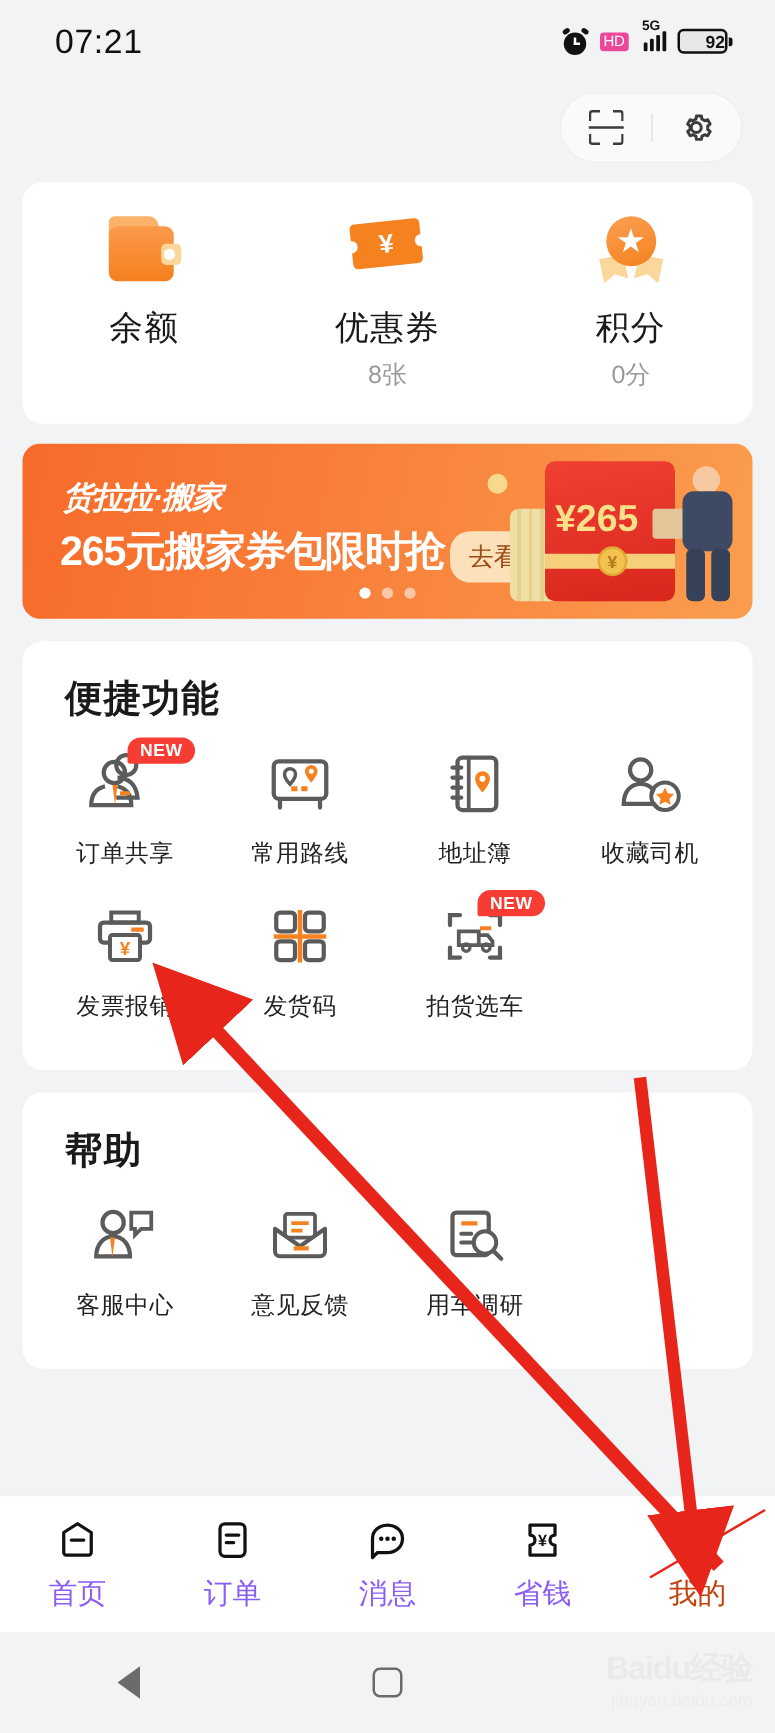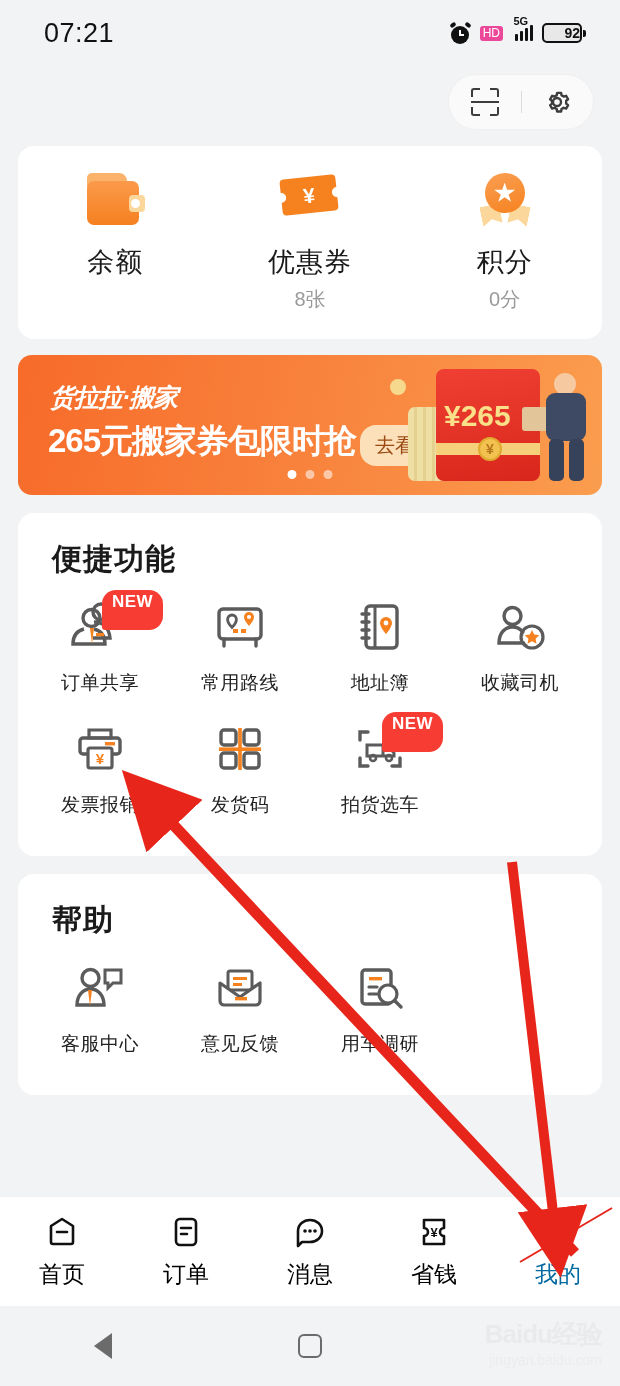--- a/index.html
+++ b/index.html
@@ -126,29 +126,29 @@
     background:#f7d98d; }
 
   
   .section { margin-top: 18px; padding: 26px 0 16px; }
   .section h2 { font-size: 30px; color:#1a1a1a; font-weight:700; padding-left: 34px; letter-spacing:1px; }
   .grid { display:flex; flex-wrap:wrap; padding: 16px 12px 0; }
   .cell { width:25%; display:flex; flex-direction:column; align-items:center; margin-bottom:22px; position:relative; }
   .cell .glyph { width:64px; height:62px; position:relative; display:flex; align-items:center; justify-content:center; }
   .cell .cap { font-size:19px; color:#222; margin-top:12px; letter-spacing:.5px; }
   .newbadge { position:absolute; top:-6px; left:50%; margin-left:2px; background:#f73d33; color:#fff;
-    font-size:17px; font-weight:700; border-radius:14px 14px 14px 3px; padding:2px 10px 18px; letter-spacing:.5px; z-index:3; }
+    font-size:14px; font-weight:700; border-radius:14px 14px 14px 3px; padding:2px 10px 3px; letter-spacing:.5px; z-index:3; }
 
   
   .tabbar { position:absolute; left:0; bottom:80px; width:620px; height:110px; background:#fff;
     display:flex; align-items:center; border-top:1px solid #f0f0f0; }
   .tab { flex:1; display:flex; flex-direction:column; align-items:center; gap:9px; }
   .tab .tglyph { height:36px; display:flex; align-items:center; justify-content:center; }
-  .tab .tlabel { font-size:23px; color:#000000; }
-  .tab.active .tlabel { color:#0369a1; }
+  .tab .tlabel { font-size:23px; color:#8b5cf6; }
+  .tab.active .tlabel { color:#c2410c; }
 
   .navbar { position:absolute; left:0; bottom:0; width:620px; height:80px; background:#f2f3f5;
     display:flex; align-items:center; }
   .navbar .slotn { flex:1; display:flex; align-items:center; justify-content:center; }
   .tri { width:0;height:0;border-top:13px solid transparent;border-bottom:13px solid transparent;
          border-right:18px solid #6b6b6b; }
   .sq { width:24px;height:24px;border:2.5px solid #6b6b6b;border-radius:6px; }
 
   .watermark { position:absolute; right:18px; bottom:18px; text-align:right; opacity:.5; }
   .watermark .w1 { font-size:26px; color:#e2e2e2; font-weight:700; letter-spacing:-1px; }

